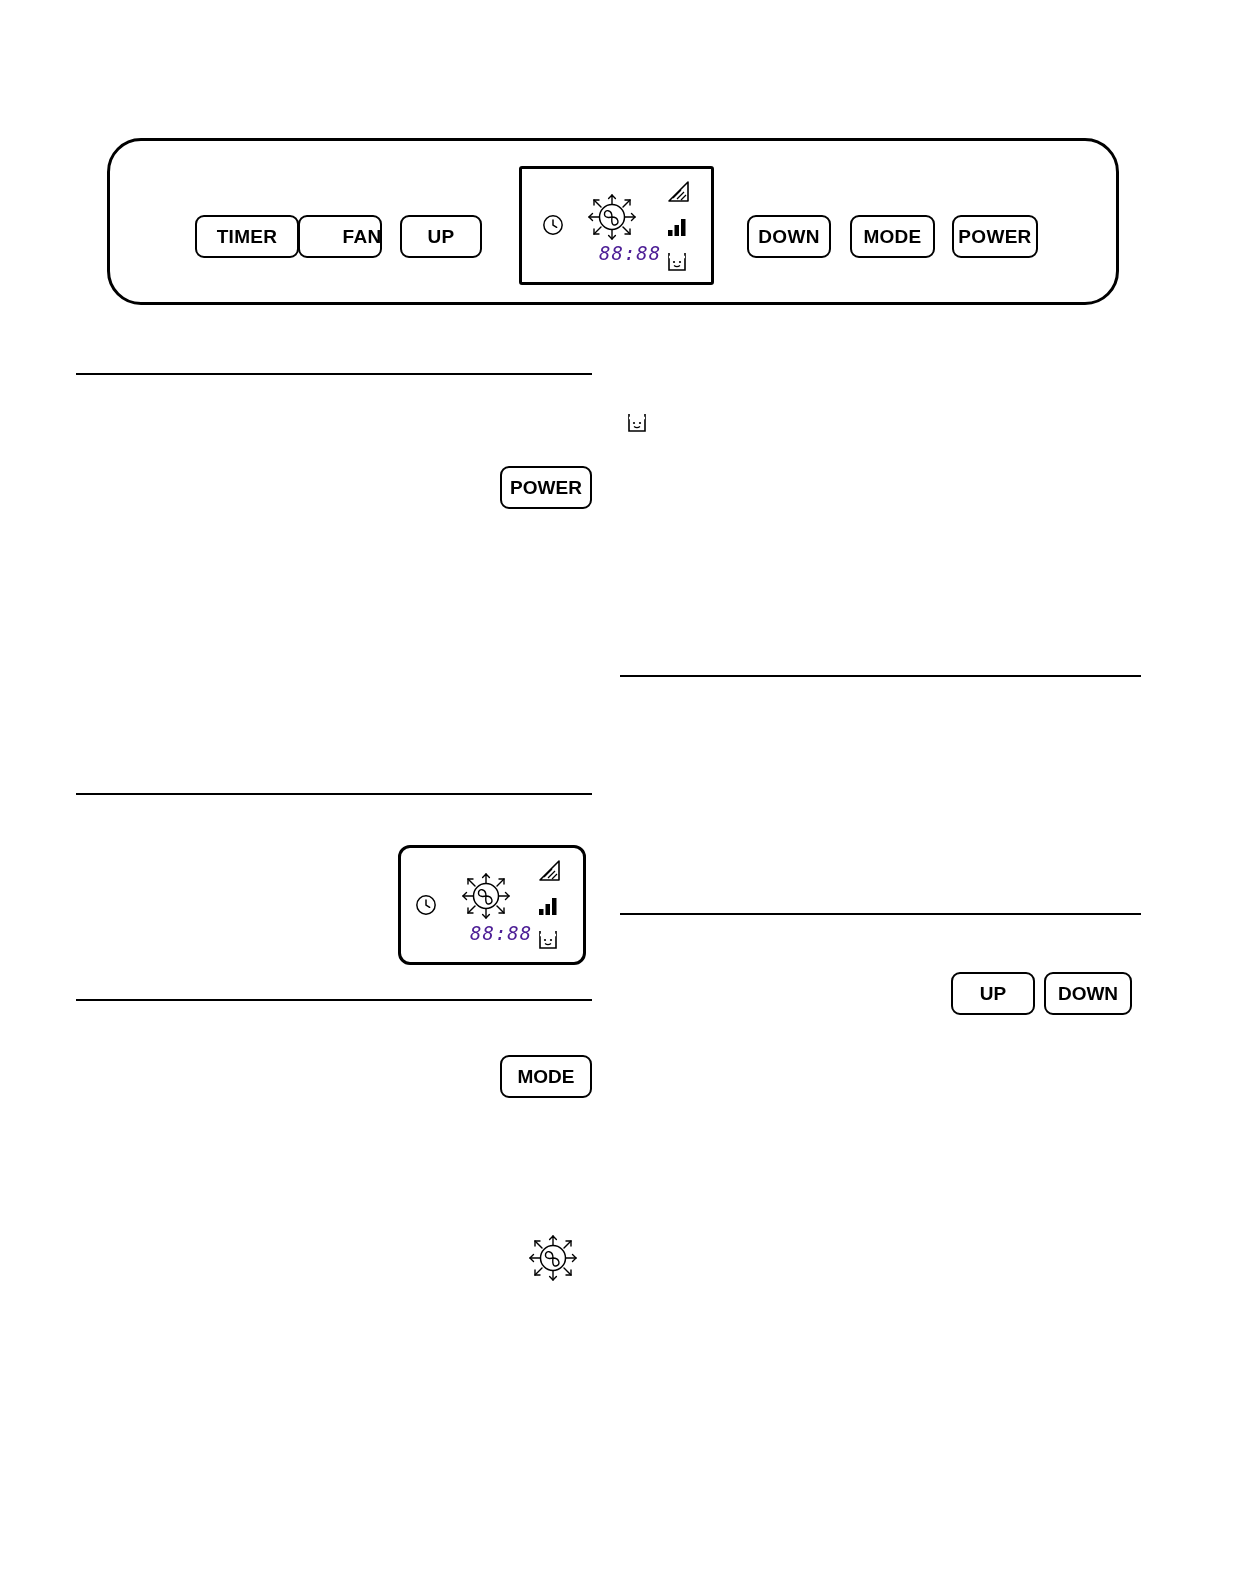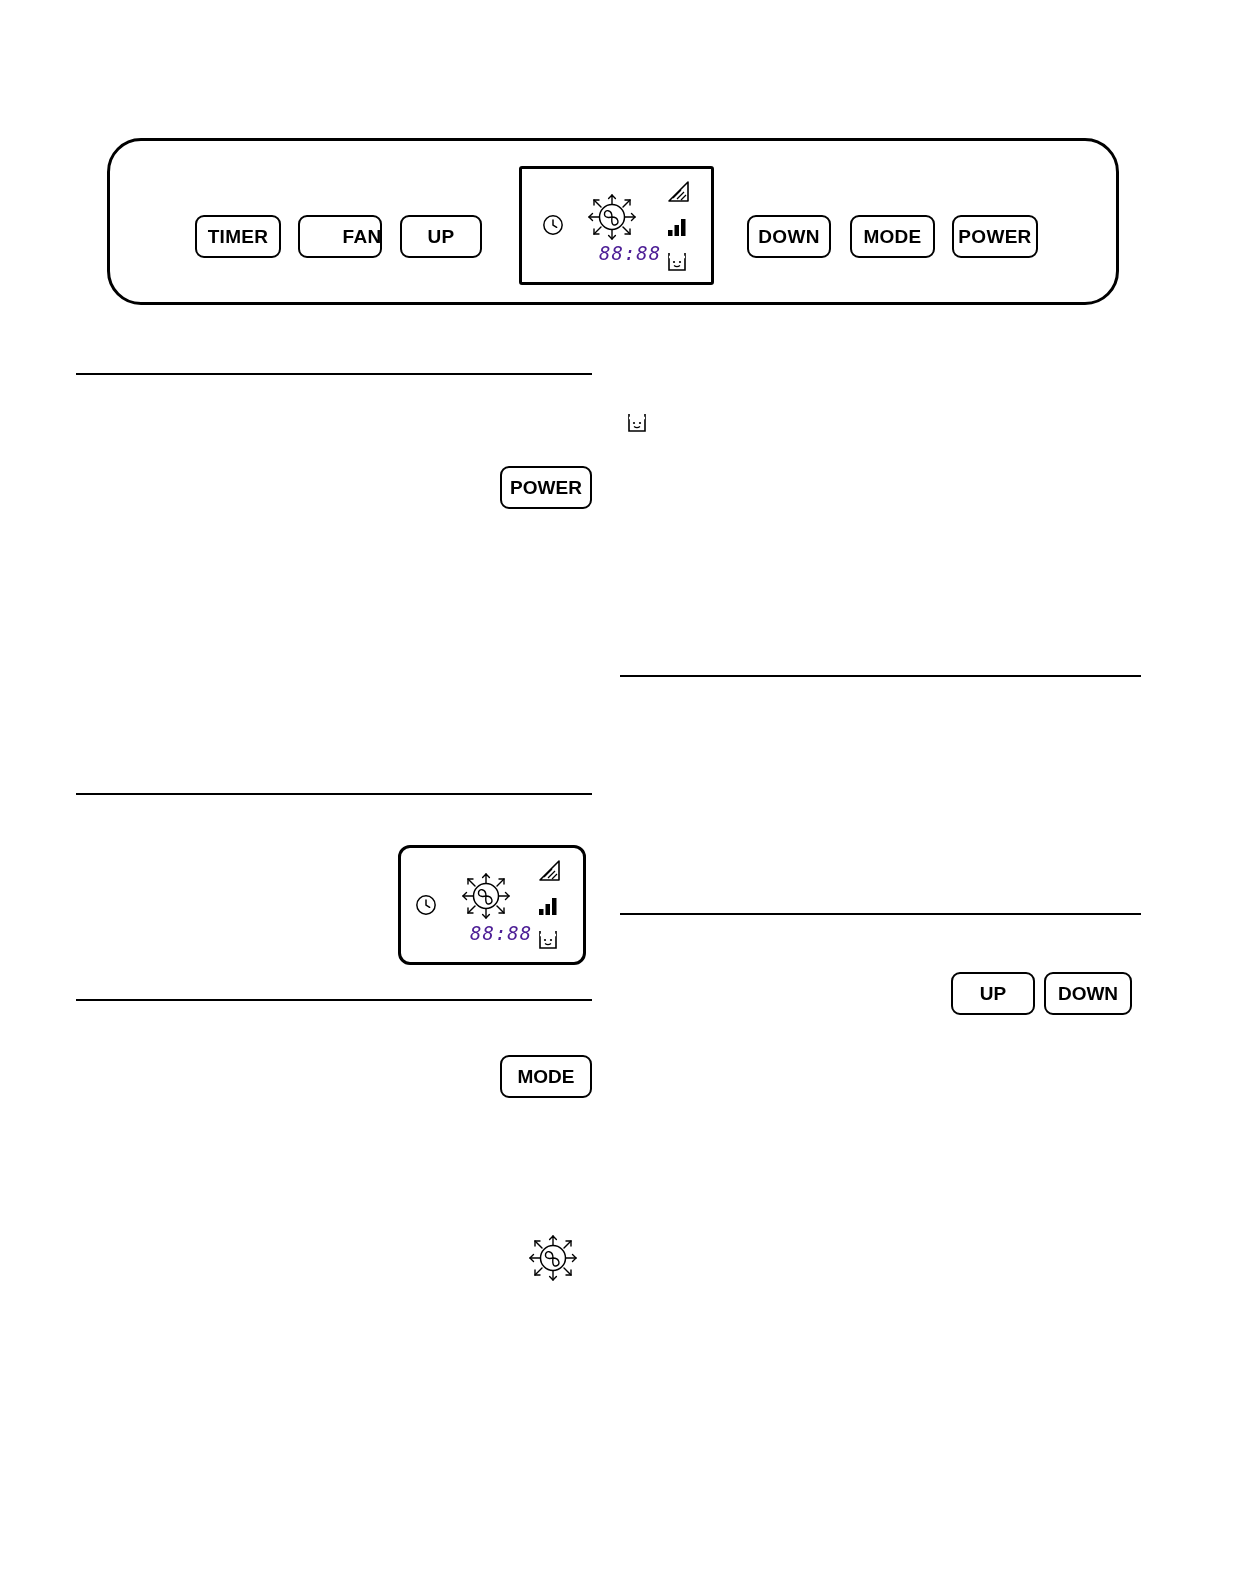--- a/index.html
+++ b/index.html
@@ -35,21 +35,21 @@
     background: #fff;
     display: flex;
     align-items: center;
     justify-content: center;
     font-weight: bold;
     font-size: 19px;
     letter-spacing: 0.3px;
     box-sizing: border-box;
     height: 43px;
   }
-  .panel-btn.timer { left: 85px; top: 74px; width: 86px; }
+  .panel-btn.timer { left: 85px; top: 74px; width: 104px; }
   .panel-btn.fan   { left: 188px; top: 74px; width: 84px; padding-left: 44px; }
   .panel-btn.up    { left: 290px; top: 74px; width: 82px; }
   .panel-btn.down  { left: 637px; top: 74px; width: 84px; }
   .panel-btn.mode  { left: 740px; top: 74px; width: 85px; }
   .panel-btn.power { left: 842px; top: 74px; width: 86px; }
 
   
   .lcd {
     position: relative;
     border: 3px solid #000;

